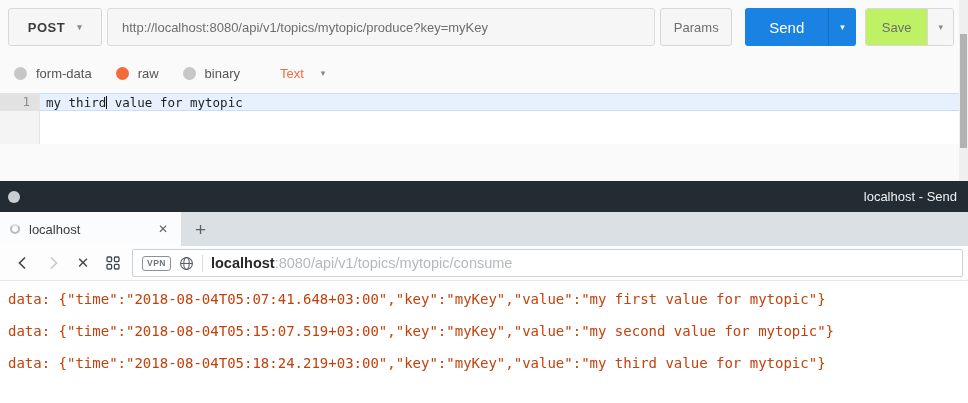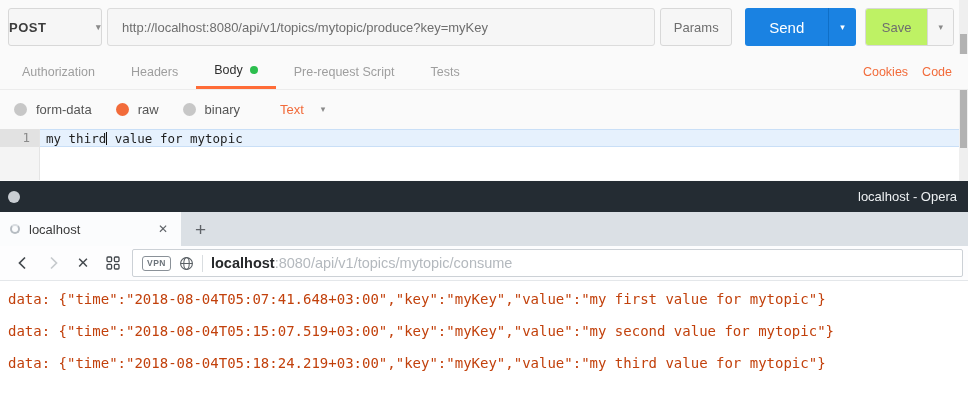--- a/index.html
+++ b/index.html
@@ -5,21 +5,21 @@
   * { margin:0; padding:0; box-sizing:border-box; }
   html,body { width:968px; height:403px; overflow:hidden; background:#fff;
     font-family:"Liberation Sans", sans-serif; }
 
   
   .postman { position:relative; width:968px; height:181px; background:#fafafa; }
 
   .pm-topbar { display:flex; align-items:stretch; padding:8px 14px 8px 8px; height:54px; gap:5px; }
   .pm-btn { background:#f6f6f6; border:1px solid #d8d8d8; border-radius:3px;
     display:flex; align-items:center; justify-content:center; font-size:13px; color:#4a4a4a; }
-  .pm-btn.method { width:94px; gap:12px; font-weight:bold; letter-spacing:.5px; color:#3d3d3d;justify-content:space-between; }
+  .pm-btn.method { width:94px; gap:12px; font-weight:bold; letter-spacing:.5px; color:#3d3d3d; }
   .caret { font-size:9px; color:#8a8a8a; line-height:1; }
   .caret.white { color:#fff; }
   .pm-url { flex:1; background:#f6f6f6; border:1px solid #dcdcdc; border-radius:3px;
     display:flex; align-items:center; padding-left:14px; font-size:13px; color:#6e6e6e;
     white-space:nowrap; overflow:hidden; }
   .pm-btn.params { width:72px; color:#6e6e6e; margin-right:8px; }
   .send-group { display:flex; border-radius:3px; overflow:hidden; }
   .send-main { background:#1a82e2; color:#fff; font-size:15px; display:flex; align-items:center;
     padding:0 24px; }
   .send-caret { background:#1a82e2; border-left:1px solid #0f6fc7; display:flex; align-items:center;
@@ -108,42 +108,20 @@
       <div class="save-caret">
         <span class="caret">▾</span>
       </div>
     </div>
   </div>
 
   <div class="pm-scrollbar">
     <div class="thumb"></div>
   </div>
 
-  <div class="pm-tabs">
-    <div class="pm-tab">
-      <span>Authorization</span>
-    </div>
-    <div class="pm-tab">
-      <span>Headers</span>
-    </div>
-    <div class="pm-tab active">
-      <span>Body</span>
-      <span class="green-dot"></span>
-    </div>
-    <div class="pm-tab">
-      <span>Pre-request Script</span>
-    </div>
-    <div class="pm-tab">
-      <span>Tests</span>
-    </div>
-    <div class="pm-links">
-      <span>Cookies</span>
-      <span>Code</span>
-    </div>
-  </div>
 
   <div class="pm-modes">
     <div class="mode">
       <span class="radio"></span>
       <span>form-data</span>
     </div>
     <div class="mode selected">
       <span class="radio"></span>
       <span>raw</span>
     </div>
@@ -165,21 +143,21 @@
     <div class="ed-rest">
       <div class="gutter"></div>
       <div class="code"></div>
     </div>
   </div>
 </div>
 
 <div class="opera">
   <div class="op-titlebar">
     <span class="op-menu"></span>
-    <span class="op-title">localhost - Opera</span>
+    <span class="op-title">localhost - Send</span>
   </div>
 
   <div class="op-tabbar">
     <div class="op-tab">
       <span class="favicon"></span>
       <span class="tab-title">localhost</span>
       <span class="tab-close">✕</span>
     </div>
     <span class="new-tab">+</span>
   </div>

